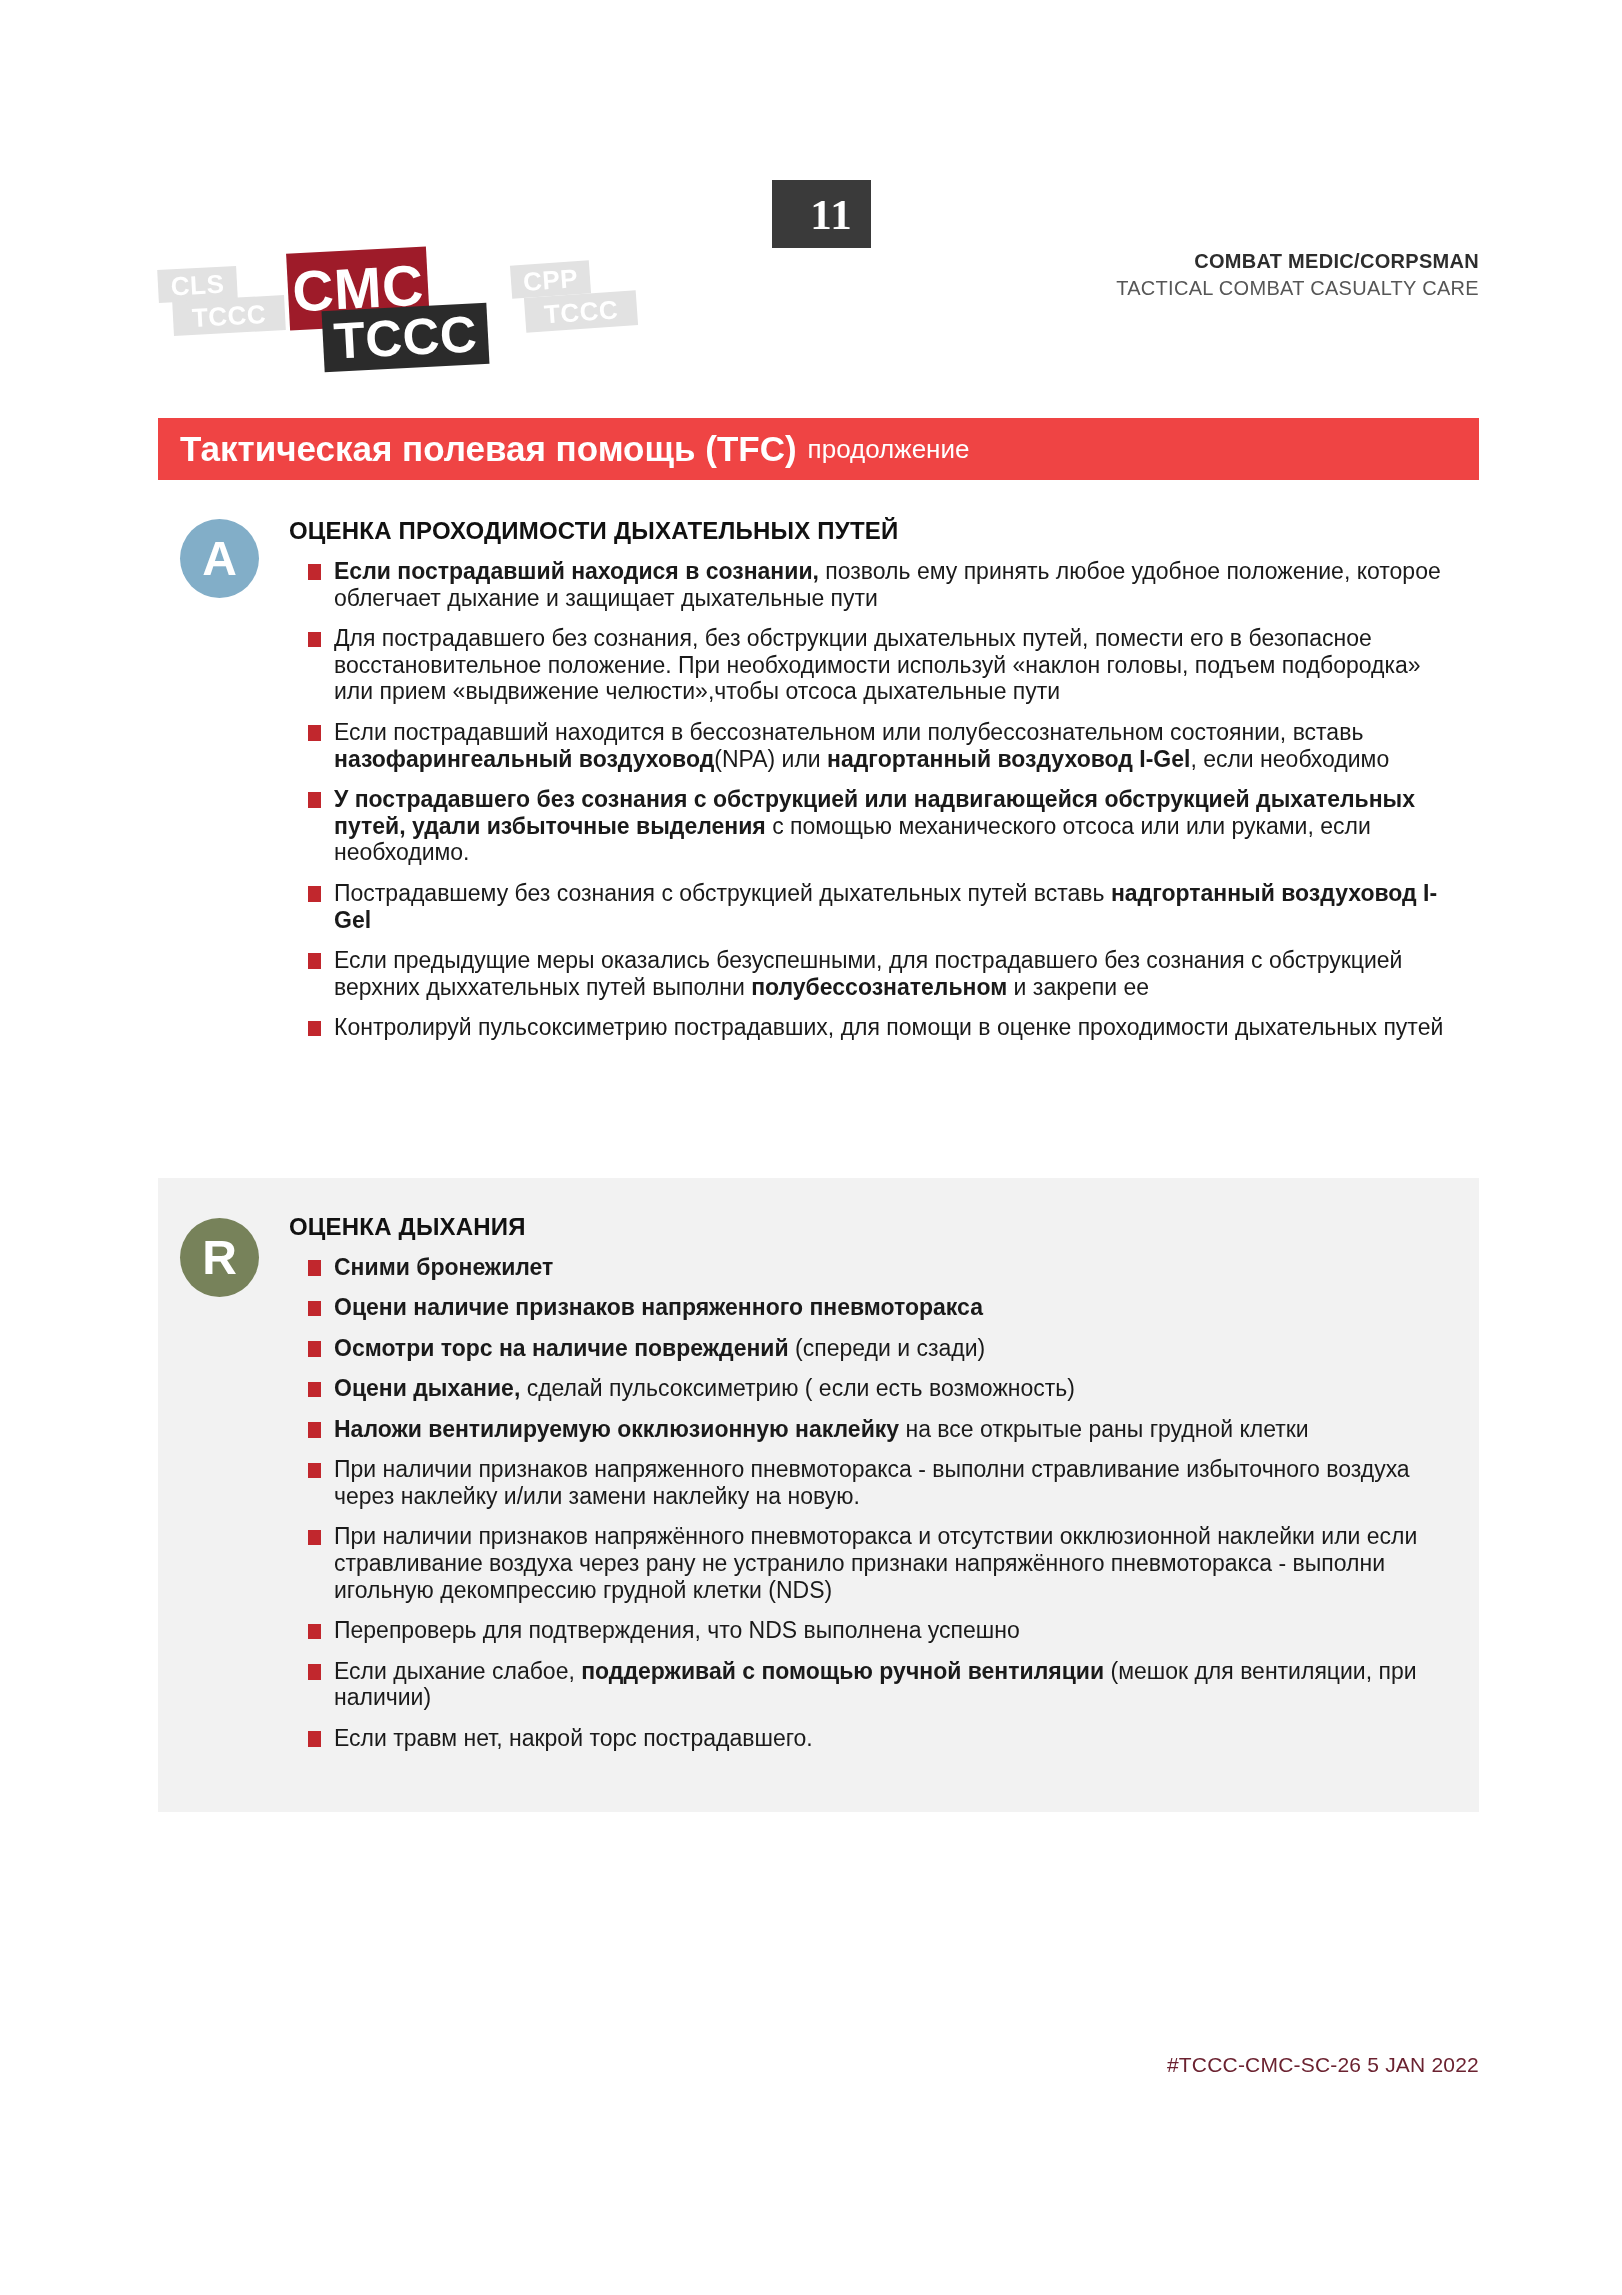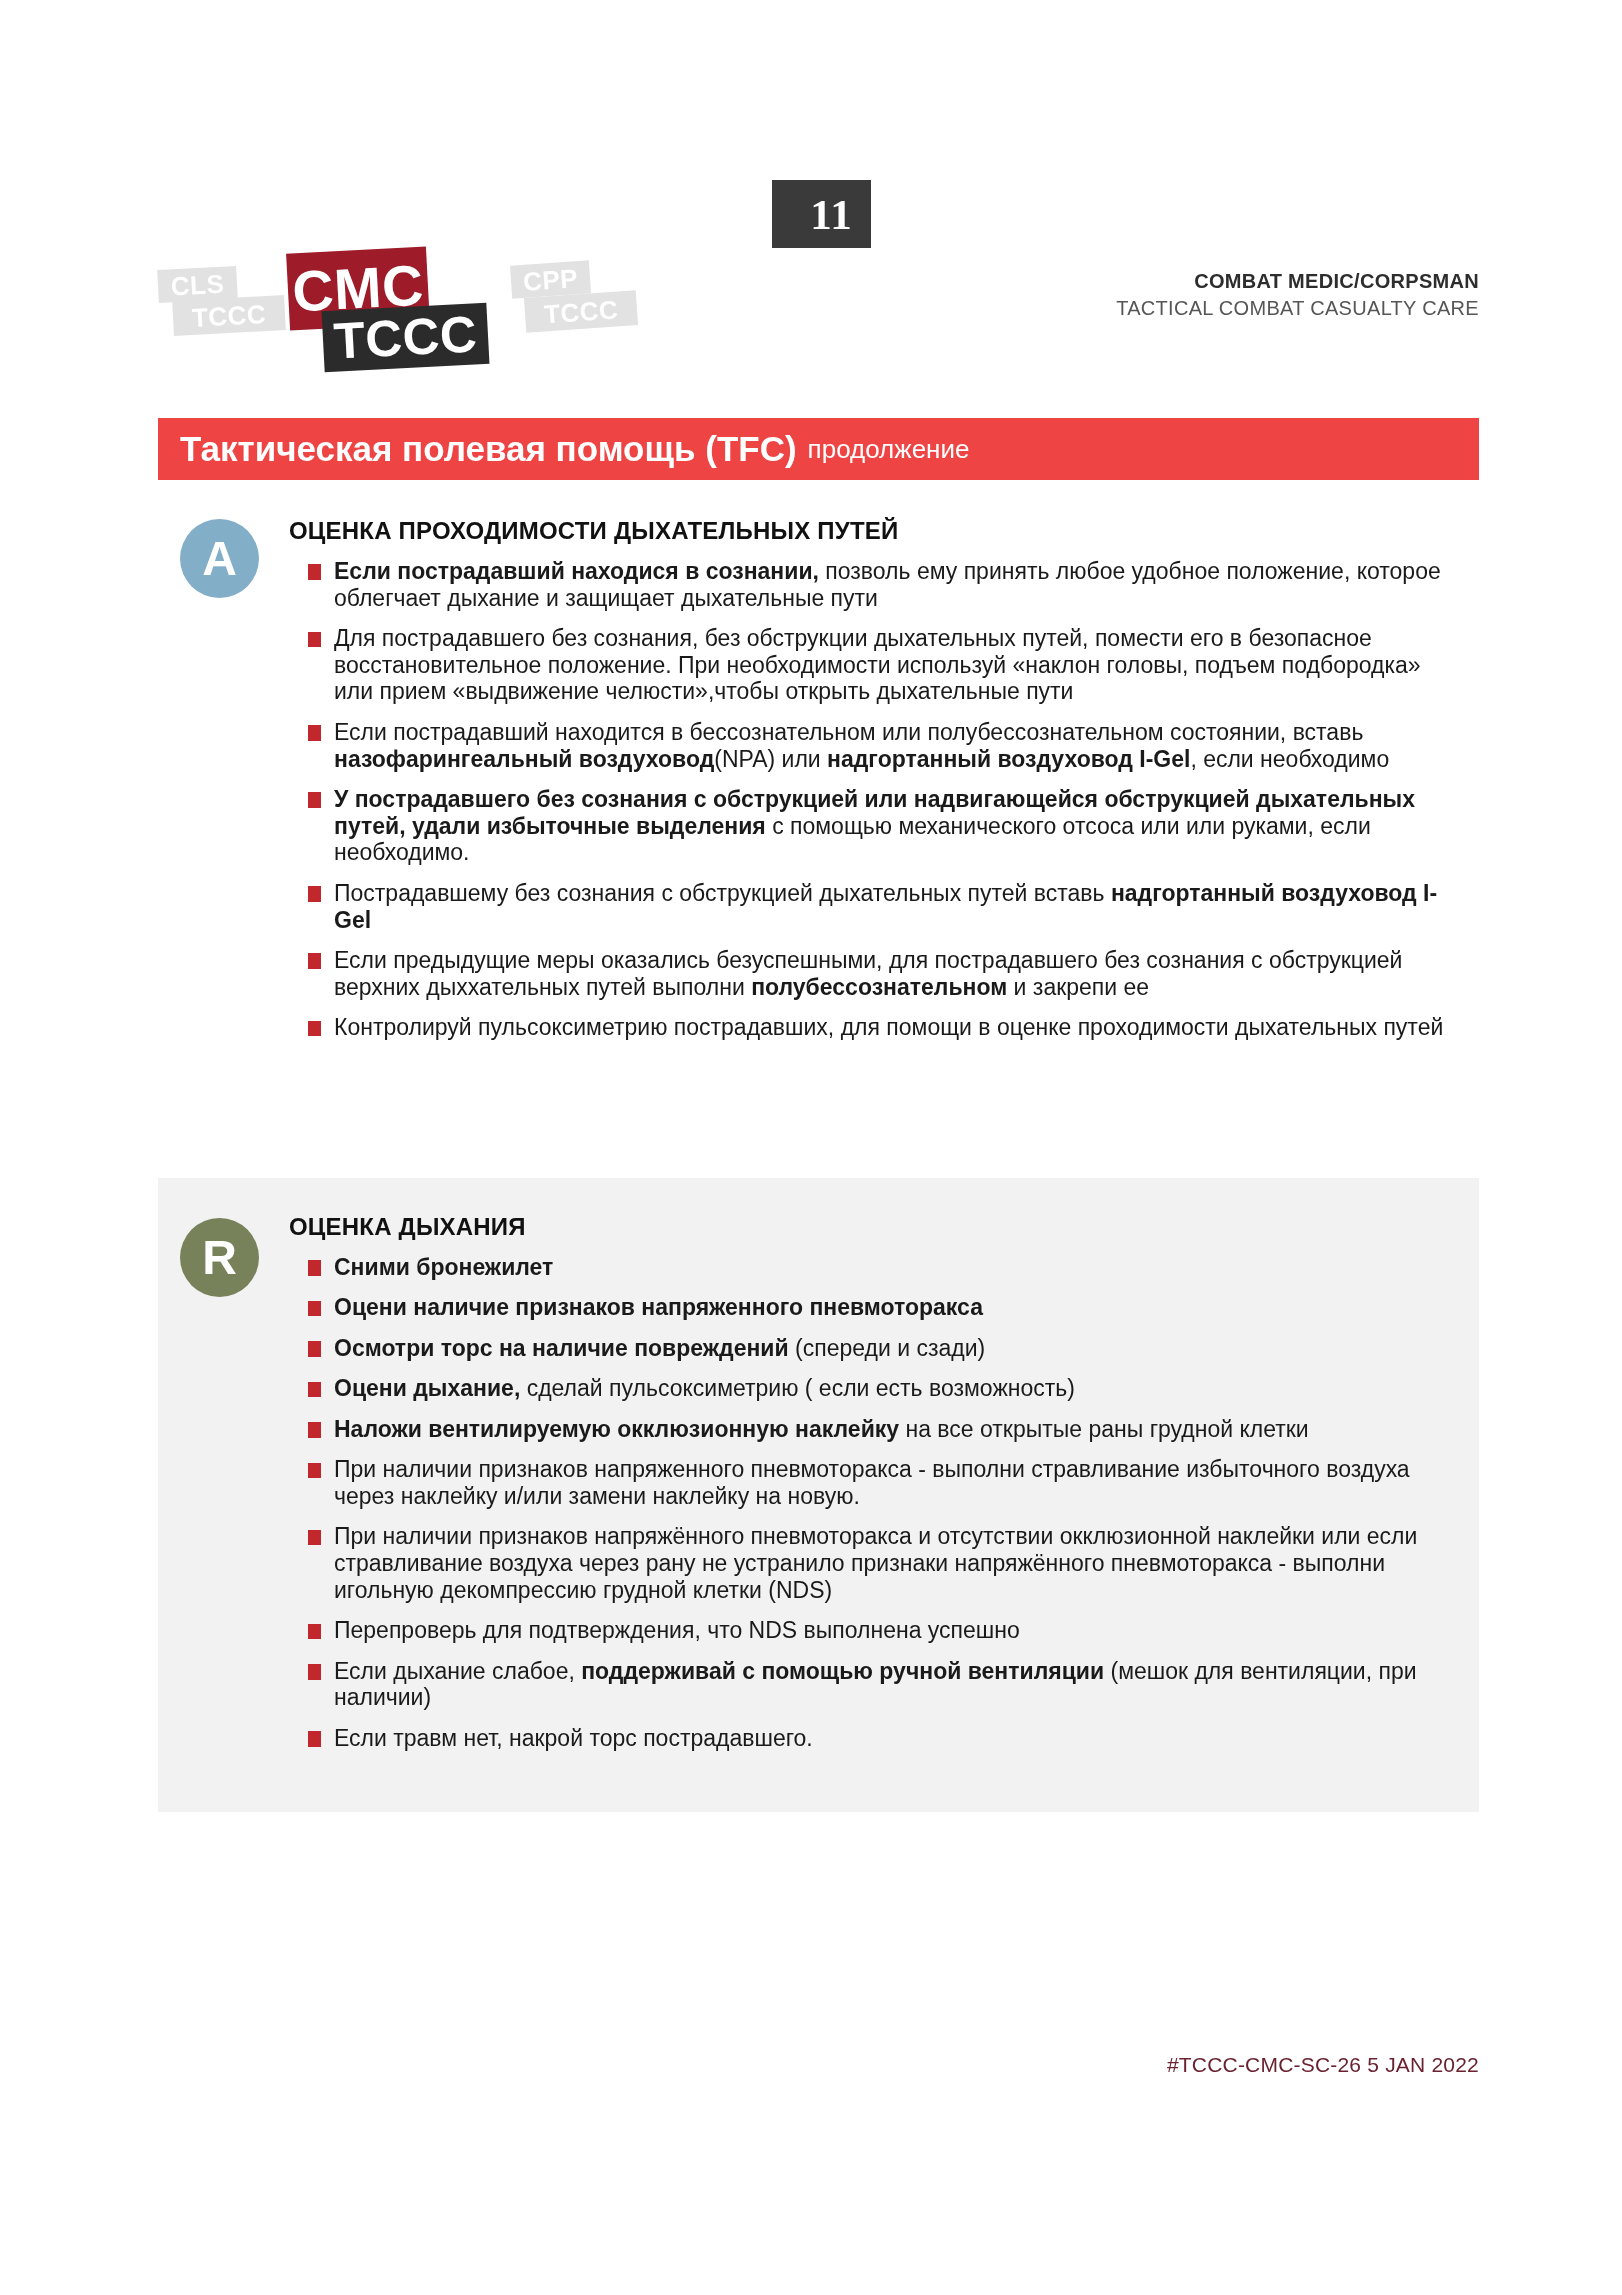--- a/index.html
+++ b/index.html
@@ -94,21 +94,20 @@
     font-size: 51px;
     transform: rotate(-3deg);
   }
 
   
   .doc-header {
     position: absolute;
     right: 144px;
     top: 250px;
     text-align: right;
-    margin-top: 20px;
   }
   .doc-header .line1 {
     font-size: 20px;
     font-weight: bold;
     color: #2d2d2d;
     letter-spacing: 0.3px;
     white-space: nowrap;
   }
   .doc-header .line2 {
     font-size: 20px;
@@ -245,21 +244,21 @@
   <span class="main">Тактическая полевая помощь (TFC)</span>
   <span class="sub">продолжение</span>
 </div>
 
 <div class="section" id="section-a" style="top:517px; min-height:643px;">
   <div class="letter-circle circle-a" style="top:1.8px;">A</div>
   <div class="section-body" style="top:0px;">
     <div class="section-heading">ОЦЕНКА ПРОХОДИМОСТИ ДЫХАТЕЛЬНЫХ ПУТЕЙ</div>
     <ul class="bullets" id="bullets-a">
         <li><b>Если пострадавший находися в сознании,</b><span> позволь ему принять любое удобное положение, которое облегчает дыхание и защищает дыхательные пути</span></li>
-        <li><span>Для пострадавшего без сознания, без обструкции дыхательных путей, помести его в безопасное восстановительное положение. При необходимости используй «наклон головы, подъем подбородка» или прием «выдвижение челюсти»,чтобы открыть дыхательные пути</span></li>
+        <li><span>Для пострадавшего без сознания, без обструкции дыхательных путей, помести его в безопасное восстановительное положение. При необходимости используй «наклон головы, подъем подбородка» или прием «выдвижение челюсти»,чтобы отсоса дыхательные пути</span></li>
         <li><span>Если пострадавший находится в бессознательном или полубессознательном состоянии, вставь </span><b>назофарингеальный воздуховод</b><span>(NPA) или </span><b>надгортанный воздуховод I-Gel</b><span>, если необходимо</span></li>
         <li><b>У пострадавшего без сознания с обструкцией или надвигающейся обструкцией дыхательных путей, удали избыточные выделения</b><span> с помощью механического отсоса или или руками, если необходимо.</span></li>
         <li><span>Пострадавшему без сознания с обструкцией дыхательных путей вставь </span><b>надгортанный воздуховод I-Gel</b></li>
         <li><span>Если предыдущие меры оказались безуспешными, для пострадавшего без сознания с обструкцией верхних дыххательных путей выполни </span><b>полубессознательном</b><span> и закрепи ее</span></li>
         <li><span>Контролируй пульсоксиметрию пострадавших, для помощи в оценке проходимости дыхательных путей</span></li>
       </ul>
   </div>
 </div>
 
 <div class="section section-shaded" id="section-r" style="top:1178px; height:634px;">

